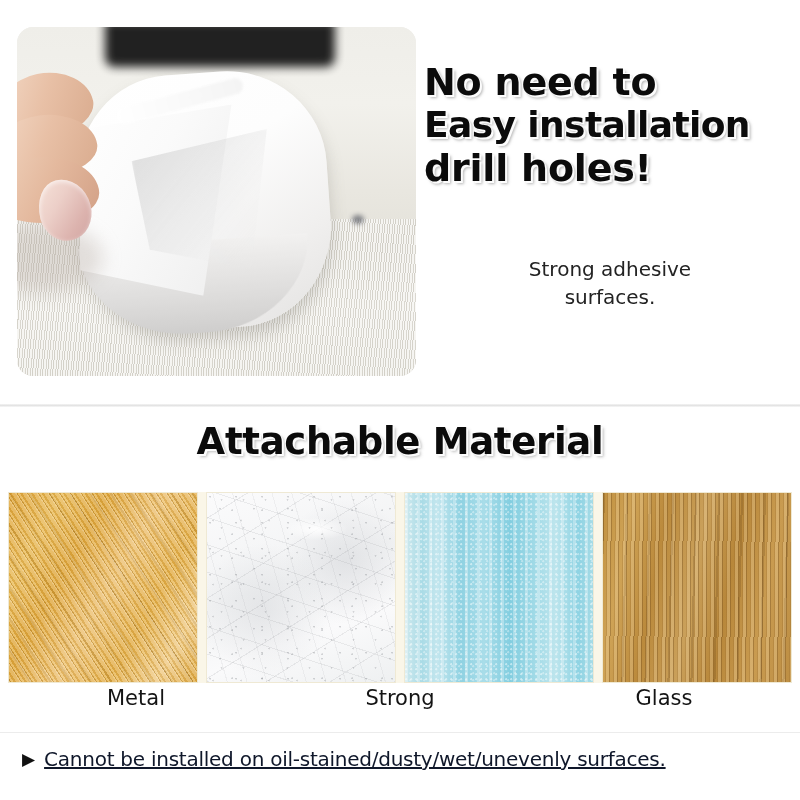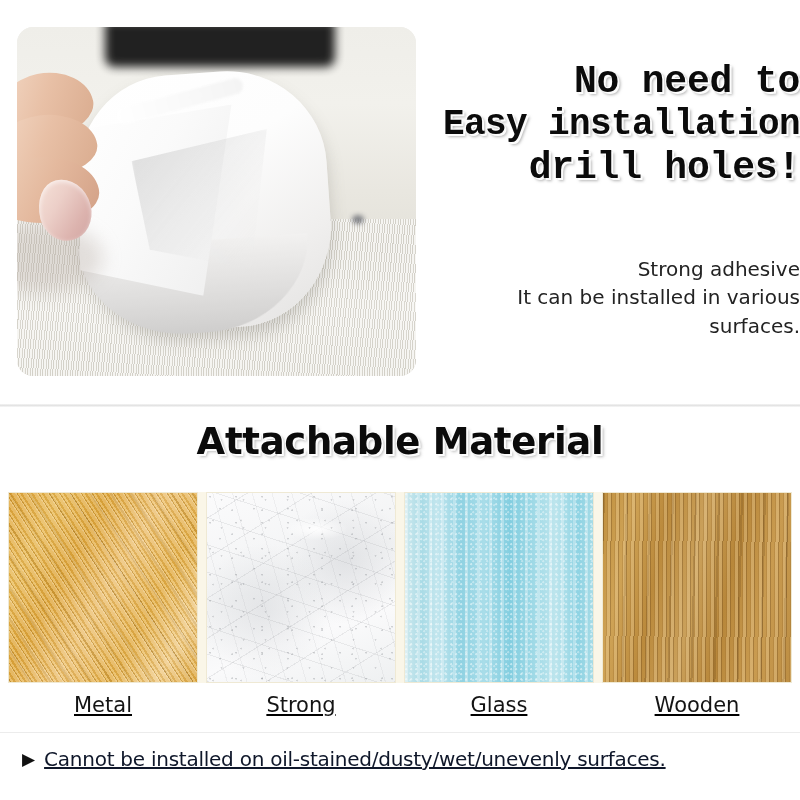--- a/index.html
+++ b/index.html
@@ -172,22 +172,21 @@
     transform: rotate(-15deg);
     filter: blur(1px);
   }
 
   
   .headline {
     position: absolute;
     left: 424px;
     top: 60px;
     width: 376px;
-    text-align: right;
-    font-family: Liberation Mono, monospace;
+    text-align: left;
   }
   .headline-line {
     font-size: 38px;
     font-weight: 700;
     line-height: 1.16;
     color: #0b0b0b;
     letter-spacing: -.2px;
     white-space: nowrap;
     text-shadow:
        2px 2px 0 rgba(255,255,255,.95),
@@ -200,21 +199,21 @@
     position: absolute;
     left: 420px;
     top: 255px;
     width: 380px;
     text-align: center;
     font-size: 20px;
     line-height: 1.42;
     color: #232323;
     font-family: "DejaVu Sans", "Liberation Sans", sans-serif;
   }
-  .subhead div { white-space: nowrap; text-align: right; }
+  .subhead div { white-space: nowrap; }
 
   .section-divider {
     position: absolute;
     left: 0;
     top: 404px;
     width: 800px;
     height: 3px;
     background: linear-gradient(180deg, #f4f4f4 0%, #e2e2e2 55%, #fafafa 100%);
   }
 
@@ -380,25 +379,24 @@
         rgba(255,255,255,0) 23px
       ),
       linear-gradient(100deg,
         #c0903f 0%, #cfa356 14%, #bb8a3c 30%,
         #caa05a 48%, #b8873a 64%, #c99b50 82%, #bd8e43 100%);
   }
 
   .label-row {
     position: absolute;
     left: 8px;
-    top: 286px;
+    top: 279px;
     width: 784px;
     display: flex;
     gap: 8px;
-    text-decoration: underline;
   }
   .label-cell {
     flex: 1 1 0;
     text-align: center;
     font-size: 21px;
     color: #141414;
     font-family: "DejaVu Sans", "Liberation Sans", sans-serif;
   }
 
   .note-divider {
@@ -462,21 +460,20 @@
     </div>
 
     <div class="headline">
       <div class="headline-line">No need to</div>
       <div class="headline-line wide">Easy installation</div>
       <div class="headline-line">drill holes!</div>
     </div>
 
     <div class="subhead">
       <div>Strong adhesive</div>
-      <div>It can be installed in various</div>
       <div>surfaces.</div>
     </div>
 
   </div>
 
   <div class="section-divider"></div>
 
   <div class="section-bottom">
 
     <div class="material-title">Attachable Material</div>
@@ -485,21 +482,20 @@
       <div class="swatch-cell tex-metal"></div>
       <div class="swatch-cell tex-marble"></div>
       <div class="swatch-cell tex-glass"></div>
       <div class="swatch-cell tex-wood"></div>
     </div>
 
     <div class="label-row">
       <div class="label-cell">Metal</div>
       <div class="label-cell">Strong</div>
       <div class="label-cell">Glass</div>
-      <div class="label-cell">Wooden</div>
     </div>
 
     <div class="note-divider"></div>
 
     <div class="note-row">
       <span class="note-bullet">▶</span>
       <span class="note-text">Cannot be installed on oil-stained/dusty/wet/unevenly surfaces.</span>
     </div>
 
   </div>

